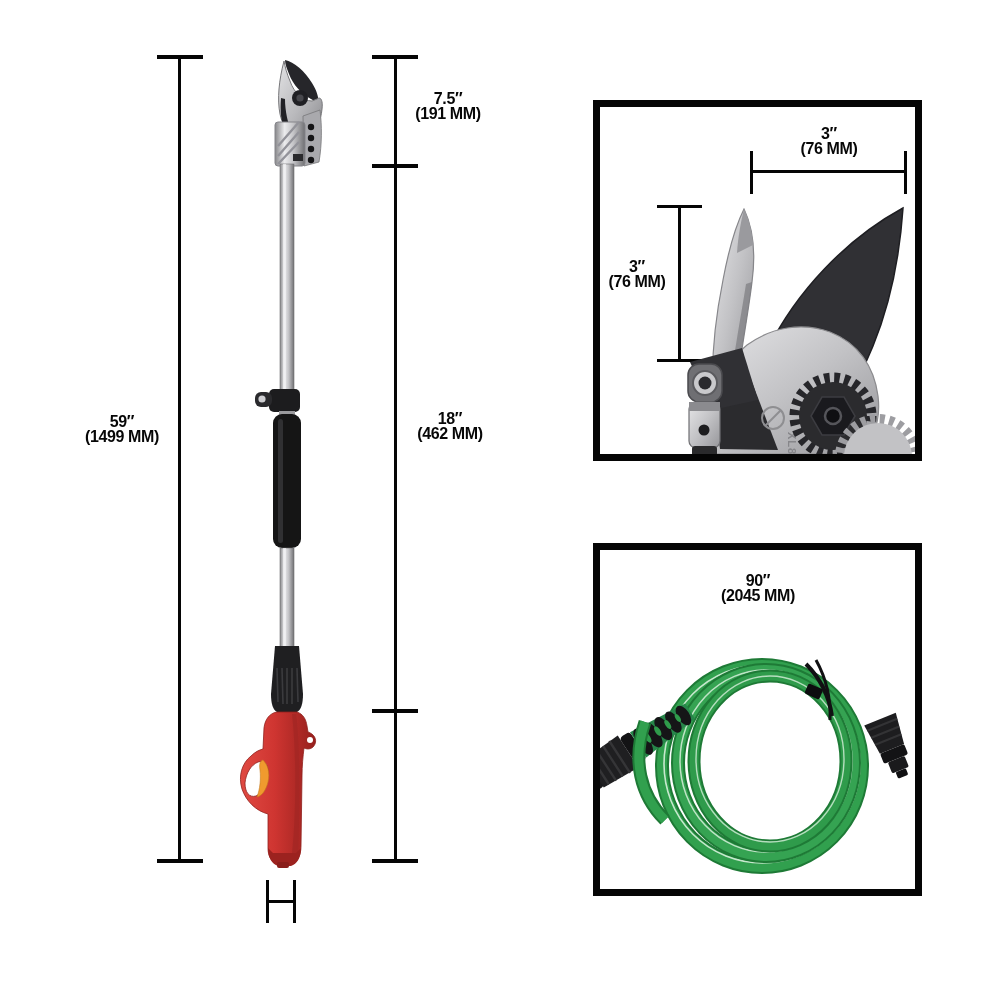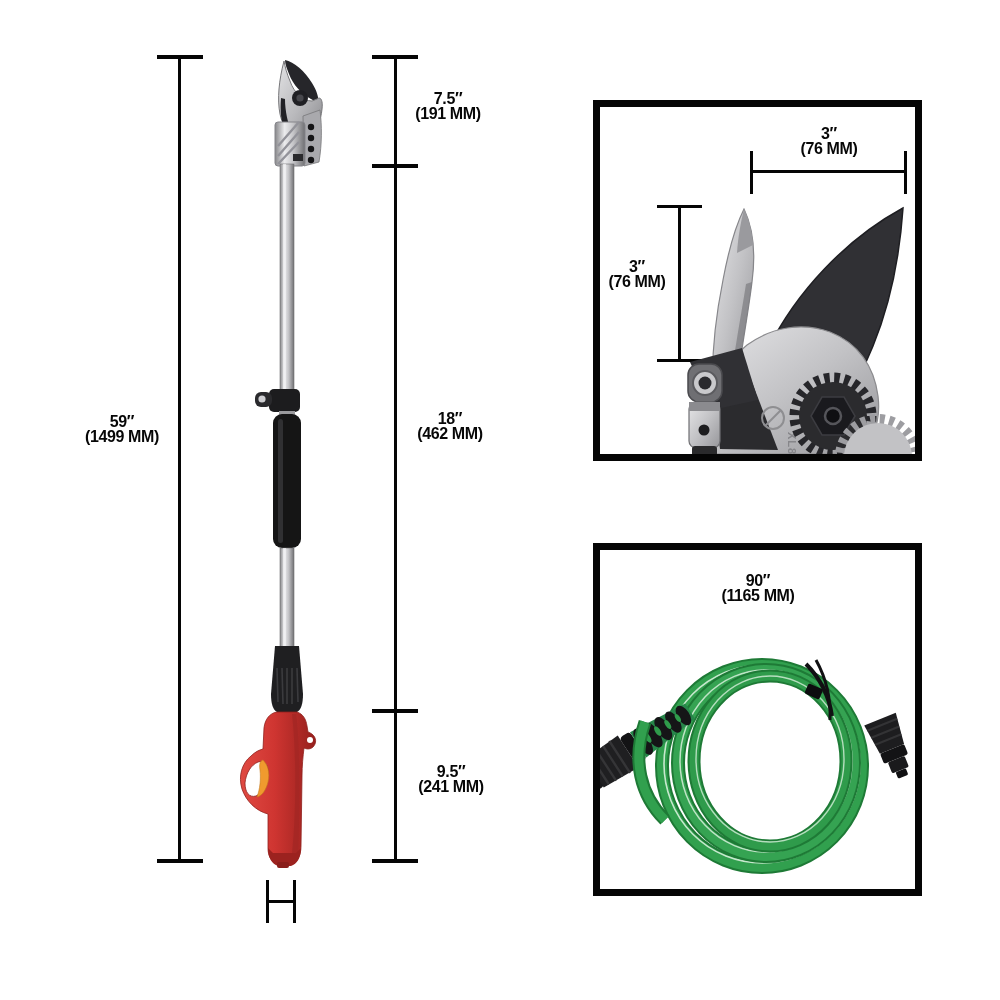--- a/index.html
+++ b/index.html
@@ -31,24 +31,20 @@
   <div class="dline" style="left:372px;top:859px;width:46px;height:4px"></div>
 
   <div class="dim-label" style="left:362px;top:91px">
     <div>7.5″</div>
     <div>(191 MM)</div>
   </div>
   <div class="dim-label" style="left:364px;top:411px">
     <div>18″</div>
     <div>(462 MM)</div>
   </div>
-  <div class="dim-label" style="left:365px;top:764px">
-    <div>9.5″</div>
-    <div>(241 MM)</div>
-  </div>
 
   <div class="dline" style="left:266px;top:880px;width:3px;height:43px"></div>
   <div class="dline" style="left:293px;top:880px;width:3px;height:43px"></div>
   <div class="dline" style="left:266px;top:900px;width:30px;height:3px"></div>
 
   <svg style="left:236px;top:55px" width="92" height="815" viewBox="236 55 92 815">
     <defs>
       <linearGradient id="poleG" x1="0" y1="0" x2="1" y2="0">
         <stop offset="0" stop-color="#87878a"></stop>
           <stop offset="0.32" stop-color="#ececee"></stop>
@@ -175,21 +171,21 @@
         <rect x="689" y="402" width="31" height="9" fill="#8b8b8f"></rect>
         <circle cx="704" cy="430" r="5.5" fill="#1d1d20"></circle>
         <rect x="692" y="446" width="25" height="10" rx="3" fill="#2a2a2c"></rect>
       </g>
     </g>
   </svg>
 
   <div class="panel" style="left:593px;top:543px;width:329px;height:353px"></div>
   <div class="dim-label" style="left:672px;top:573px">
     <div>90″</div>
-    <div>(1165 MM)</div>
+    <div>(2045 MM)</div>
   </div>
 
   <svg style="left:600px;top:550px" width="315" height="339" viewBox="600 550 315 339">
     <defs>
         <clipPath id="hoseClip">
           <rect x="600" y="550" width="315" height="339"></rect>
         </clipPath>
       </defs>
     <g clip-path="url(#hoseClip)">
 

